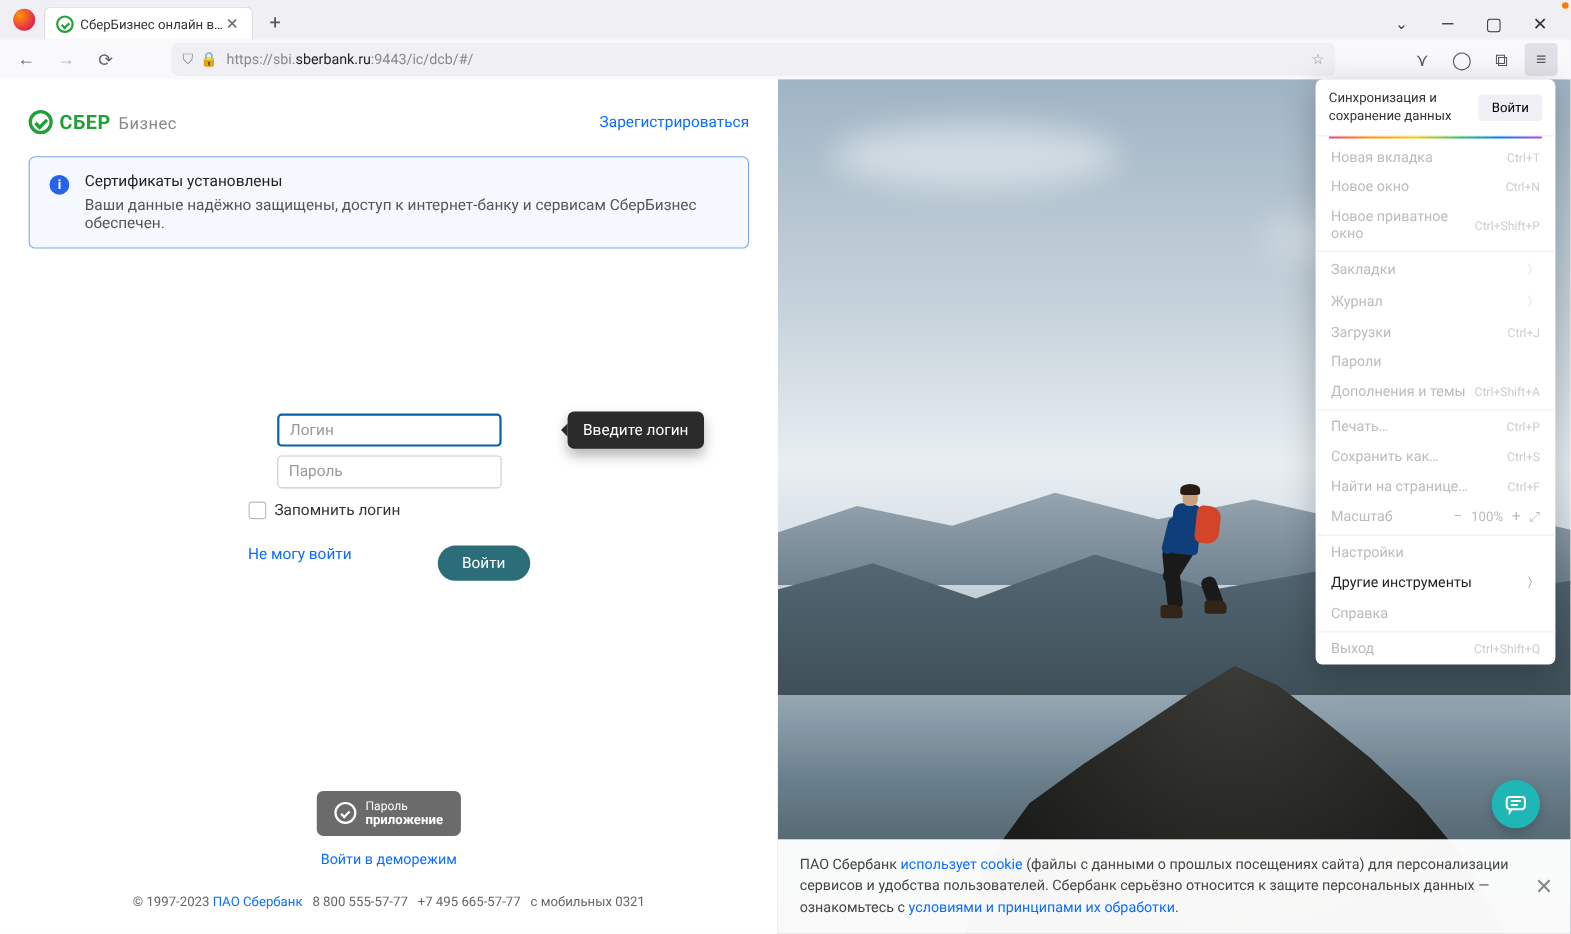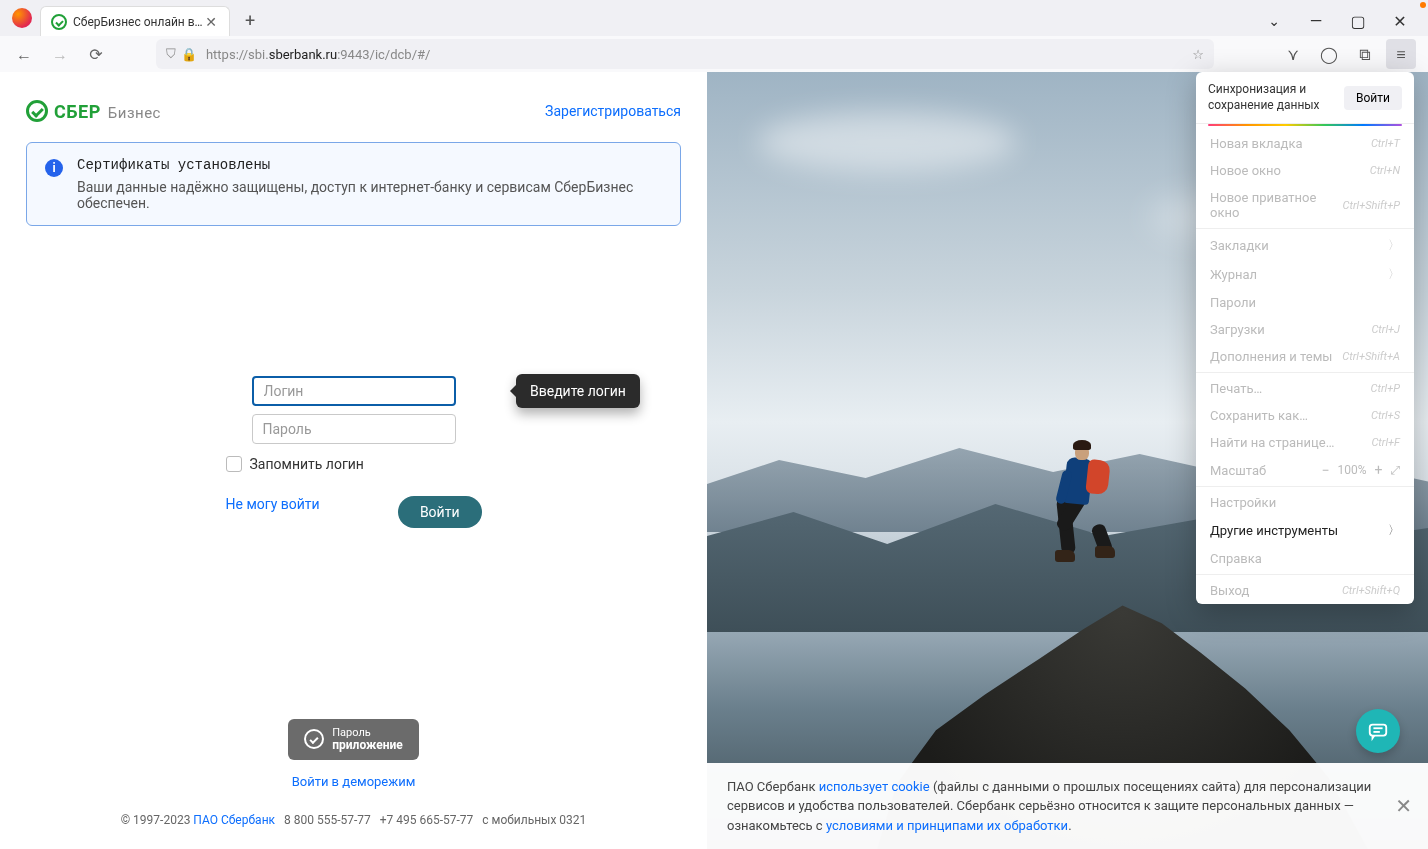--- a/index.html
+++ b/index.html
@@ -42,21 +42,21 @@
   .sber-logo { display: flex; align-items: center; gap: 6px; }
   .sber-icon { width: 22px; height: 22px; border: 3px solid #21a038; border-radius: 50%; position: relative; }
   .sber-icon::after { content: ""; position: absolute; left: 3px; top: 5px; width: 8px; height: 4px; border-left: 3px solid #21a038; border-bottom: 3px solid #21a038; transform: rotate(-45deg); }
   .sber-text { font-weight: 700; font-size: 18px; letter-spacing: 0.5px; }
   .sber-text .green { color: #21a038; }
   .sber-text .gray { color: #888; font-weight: 400; font-size: 15px; margin-left: 2px; }
   .register-link { color: #0d6efd; font-size: 14px; cursor: pointer; }
 
   .cert-banner { border: 1px solid #7aa7e8; border-radius: 6px; background: #f5f9ff; padding: 14px 18px; display: flex; gap: 14px; }
   .cert-icon { width: 18px; height: 18px; background: #2563eb; border-radius: 50%; color: #fff; font-size: 12px; font-weight: 700; display: flex; align-items: center; justify-content: center; flex-shrink: 0; margin-top: 2px; }
-  .cert-title { font-size: 14px; color: #222; margin-bottom: 6px; font-family: Liberation Mono, monospace; }
+  .cert-title { font-size: 14px; color: #222; margin-bottom: 6px; }
   .cert-desc { font-size: 14px; color: #555; }
 
   .login-area { margin-top: 150px; display: flex; flex-direction: column; align-items: center; position: relative; }
   .input { width: 204px; height: 30px; border: 1px solid #c9c9c9; border-radius: 4px; padding: 0 10px; font-size: 14px; margin-bottom: 8px; }
   .input.focused { border: 2px solid #0b5ea8; }
   .input::placeholder { color: #999; }
   .tooltip { position: absolute; left: 490px; top: -2px; background: #2b2b2b; color: #fff; padding: 9px 14px; border-radius: 6px; font-size: 14px; white-space: nowrap; box-shadow: 0 6px 12px rgba(0,0,0,0.3); }
   .tooltip::before { content: ""; position: absolute; left: -6px; top: 50%; transform: translateY(-50%); border: 6px solid transparent; border-right-color: #2b2b2b; border-left: none; }
   .checkbox-row { display: flex; align-items: center; width: 256px; gap: 8px; font-size: 14px; color: #333; margin-top: 4px; }
   .checkbox { width: 16px; height: 16px; border: 1px solid #bbb; border-radius: 3px; cursor: pointer; }
@@ -101,21 +101,21 @@
   .chat-fab svg { width: 22px; height: 22px; }
 
   
   .ff-menu { position: absolute; top: 72px; right: 14px; width: 218px; background: #fff; border-radius: 6px; box-shadow: 0 8px 30px rgba(0,0,0,0.25); font-size: 13px; z-index: 1000; }
   .ff-sync { display: flex; align-items: center; justify-content: flex-start; padding: 10px 12px; border-bottom: 1px solid #eee; }
   .ff-sync-text { font-size: 12px; color: #333; line-height: 1.3; }
   .ff-sync-btn { background: #f0f0f4; border: none; border-radius: 4px; padding: 5px 12px; font-size: 12px; cursor: pointer; }
   .ff-menu .sep { height: 1px; background: #eee; margin: 2px 0; }
   .ff-item { display: flex; align-items: center; justify-content: space-between; padding: 6px 14px; color: #bbb; cursor: pointer; }
   .ff-item.active { color: #222; }
-  .ff-item .shortcut { font-size: 11px; color: #ccc; font-style: italic; }
+  .ff-item .shortcut { font-size: 11px; color: #ccc; }
   .ff-item .chev { color: #ccc; font-size: 12px; }
   .ff-item.active .chev { color: #666; }
   .zoom-row .controls { display: flex; align-items: center; gap: 8px; }
   .zoom-row .zbtn { color: #bbb; cursor: pointer; font-size: 14px; }
   .zoom-row .pct { color: #bbb; font-size: 12px; }
   .zoom-row .expand { color: #bbb; font-size: 12px; }
   .gradient-line { height: 2px; background: linear-gradient(to right, #ff3b7b, #ff9500, #ffcc00, #34c759, #007aff, #af52de); margin: 0 12px 4px 12px; border-radius: 1px; }
 </style>
 </head>
 <body>
@@ -269,25 +269,25 @@
   <div class="sep"></div>
   <div class="ff-item">
       <span>Закладки</span>
       <span class="chev">〉</span>
     </div>
   <div class="ff-item">
       <span>Журнал</span>
       <span class="chev">〉</span>
     </div>
   <div class="ff-item">
-      <span>Пароли</span>
-    </div>
-  <div class="ff-item">
       <span>Загрузки</span>
       <span class="shortcut">Ctrl+J</span>
+    </div>
+  <div class="ff-item">
+      <span>Пароли</span>
     </div>
   <div class="ff-item">
       <span>Дополнения и темы</span>
       <span class="shortcut">Ctrl+Shift+A</span>
     </div>
   <div class="sep"></div>
   <div class="ff-item">
       <span>Печать…</span>
       <span class="shortcut">Ctrl+P</span>
     </div>

